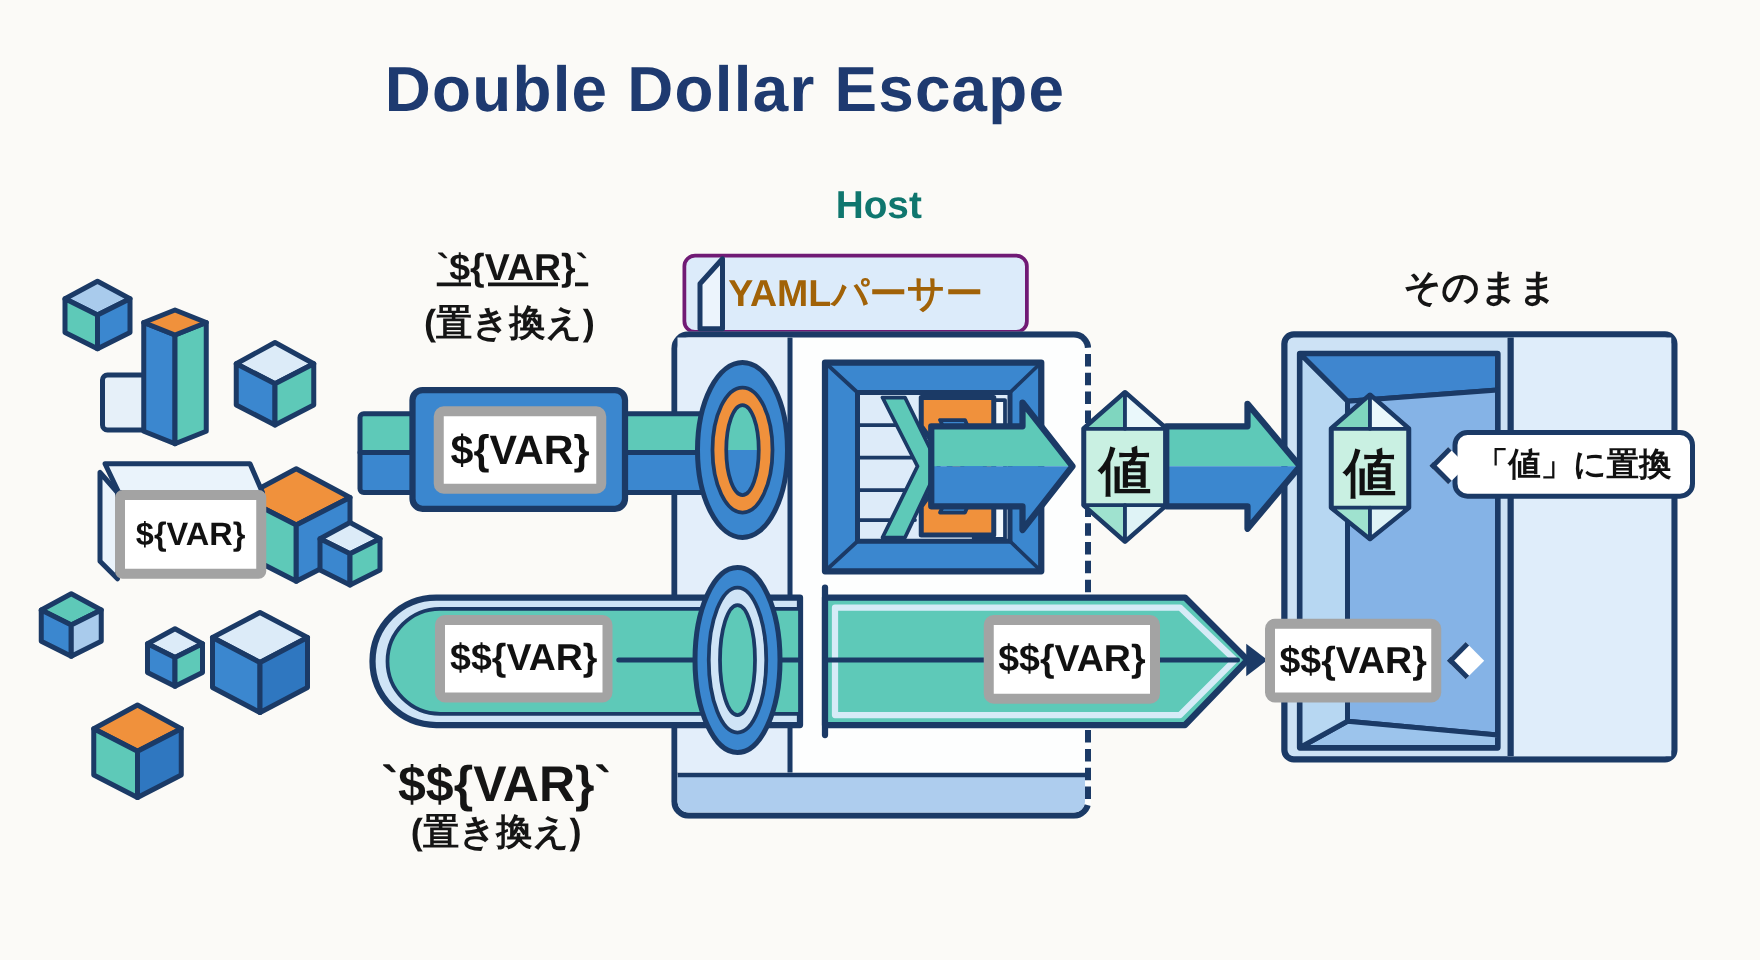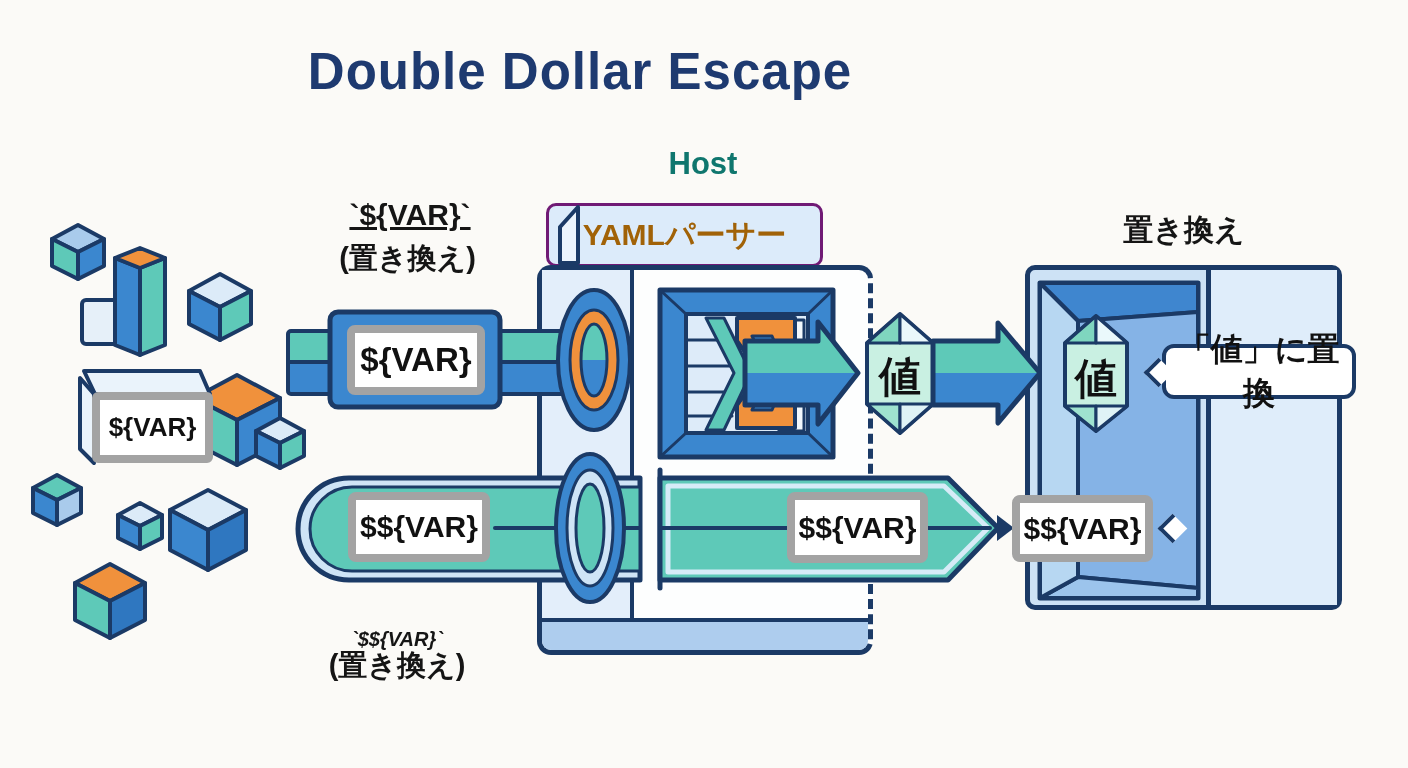--- a/index.html
+++ b/index.html
@@ -25,43 +25,43 @@
 
   .art{left:0;top:0;width:1408px;height:768px;pointer-events:none;}
 
   .whitebox{background:#ffffff;border:8px solid #a3a3a3;border-radius:8px;box-sizing:border-box;}
   .vb-top{left:347px;top:325px;width:138px;height:70px;font-size:33px;}
   .src-label{left:92px;top:392px;width:121px;height:71px;font-size:26px;border-radius:6px;}
   .ssv-left{left:348px;top:492px;width:142px;height:70px;font-size:30px;}
   .ssv-mid{left:787px;top:492px;width:141px;height:71px;font-size:30px;}
   .ssv-cont{left:1012px;top:495px;width:141px;height:67px;font-size:30px;}
 
-  .bubble{background:#ffffff;border:4px solid #1b3a66;border-radius:12px;box-sizing:border-box;font-size:32px;}
+  .bubble{background:#ffffff;border:4px solid #1b3a66;border-radius:12px;box-sizing:border-box;font-size:26px;}
   .bub1{left:1162px;top:344px;width:194px;height:55px;}
   .bub2{left:1176px;top:500px;width:167px;height:54px;}
   .tail{width:17px;height:17px;background:#fff;border-left:4px solid #1b3a66;border-bottom:4px solid #1b3a66;transform:rotate(45deg);}
   .t1{left:1148px;top:362px;}
   .t2{left:1162px;top:518px;}
 
   .ann{font-size:29px;color:#151515;}
   .ann-tc{left:320px;top:198px;width:180px;font-size:30px;text-decoration:underline;}
   .ann-tn{left:315px;top:239px;width:185px;}
-  .ann-bc{left:306px;top:628px;width:182px;font-size:20px;font-style:italic;}
+  .ann-bc{left:306px;top:606px;width:182px;font-size:40px;}
   .ann-bn{left:307px;top:646px;width:180px;}
 
   svg text{font-family:"Liberation Sans","DejaVu Sans",sans-serif;font-weight:bold;}
 </style>
 </head>
 <body>
 
 <div class="canvas">
 
   <div class="abs ctr title">Double Dollar Escape</div>
   <div class="abs ctr host-label">Host</div>
-  <div class="abs ctr container-heading">置き換え</div>
+  <div class="abs ctr container-heading">そのまま</div>
 
   <div class="abs ctr parser-tab">YAMLパーサー</div>
   <div class="abs host-box"></div>
   <div class="abs host-left-panel"></div>
   <div class="abs host-bottom-strip"></div>
 
   <div class="abs container-box"></div>
   <div class="abs container-right-col"></div>
 
   <svg class="abs art" viewBox="0 0 1408 768" stroke-linejoin="round" stroke-linecap="round">

